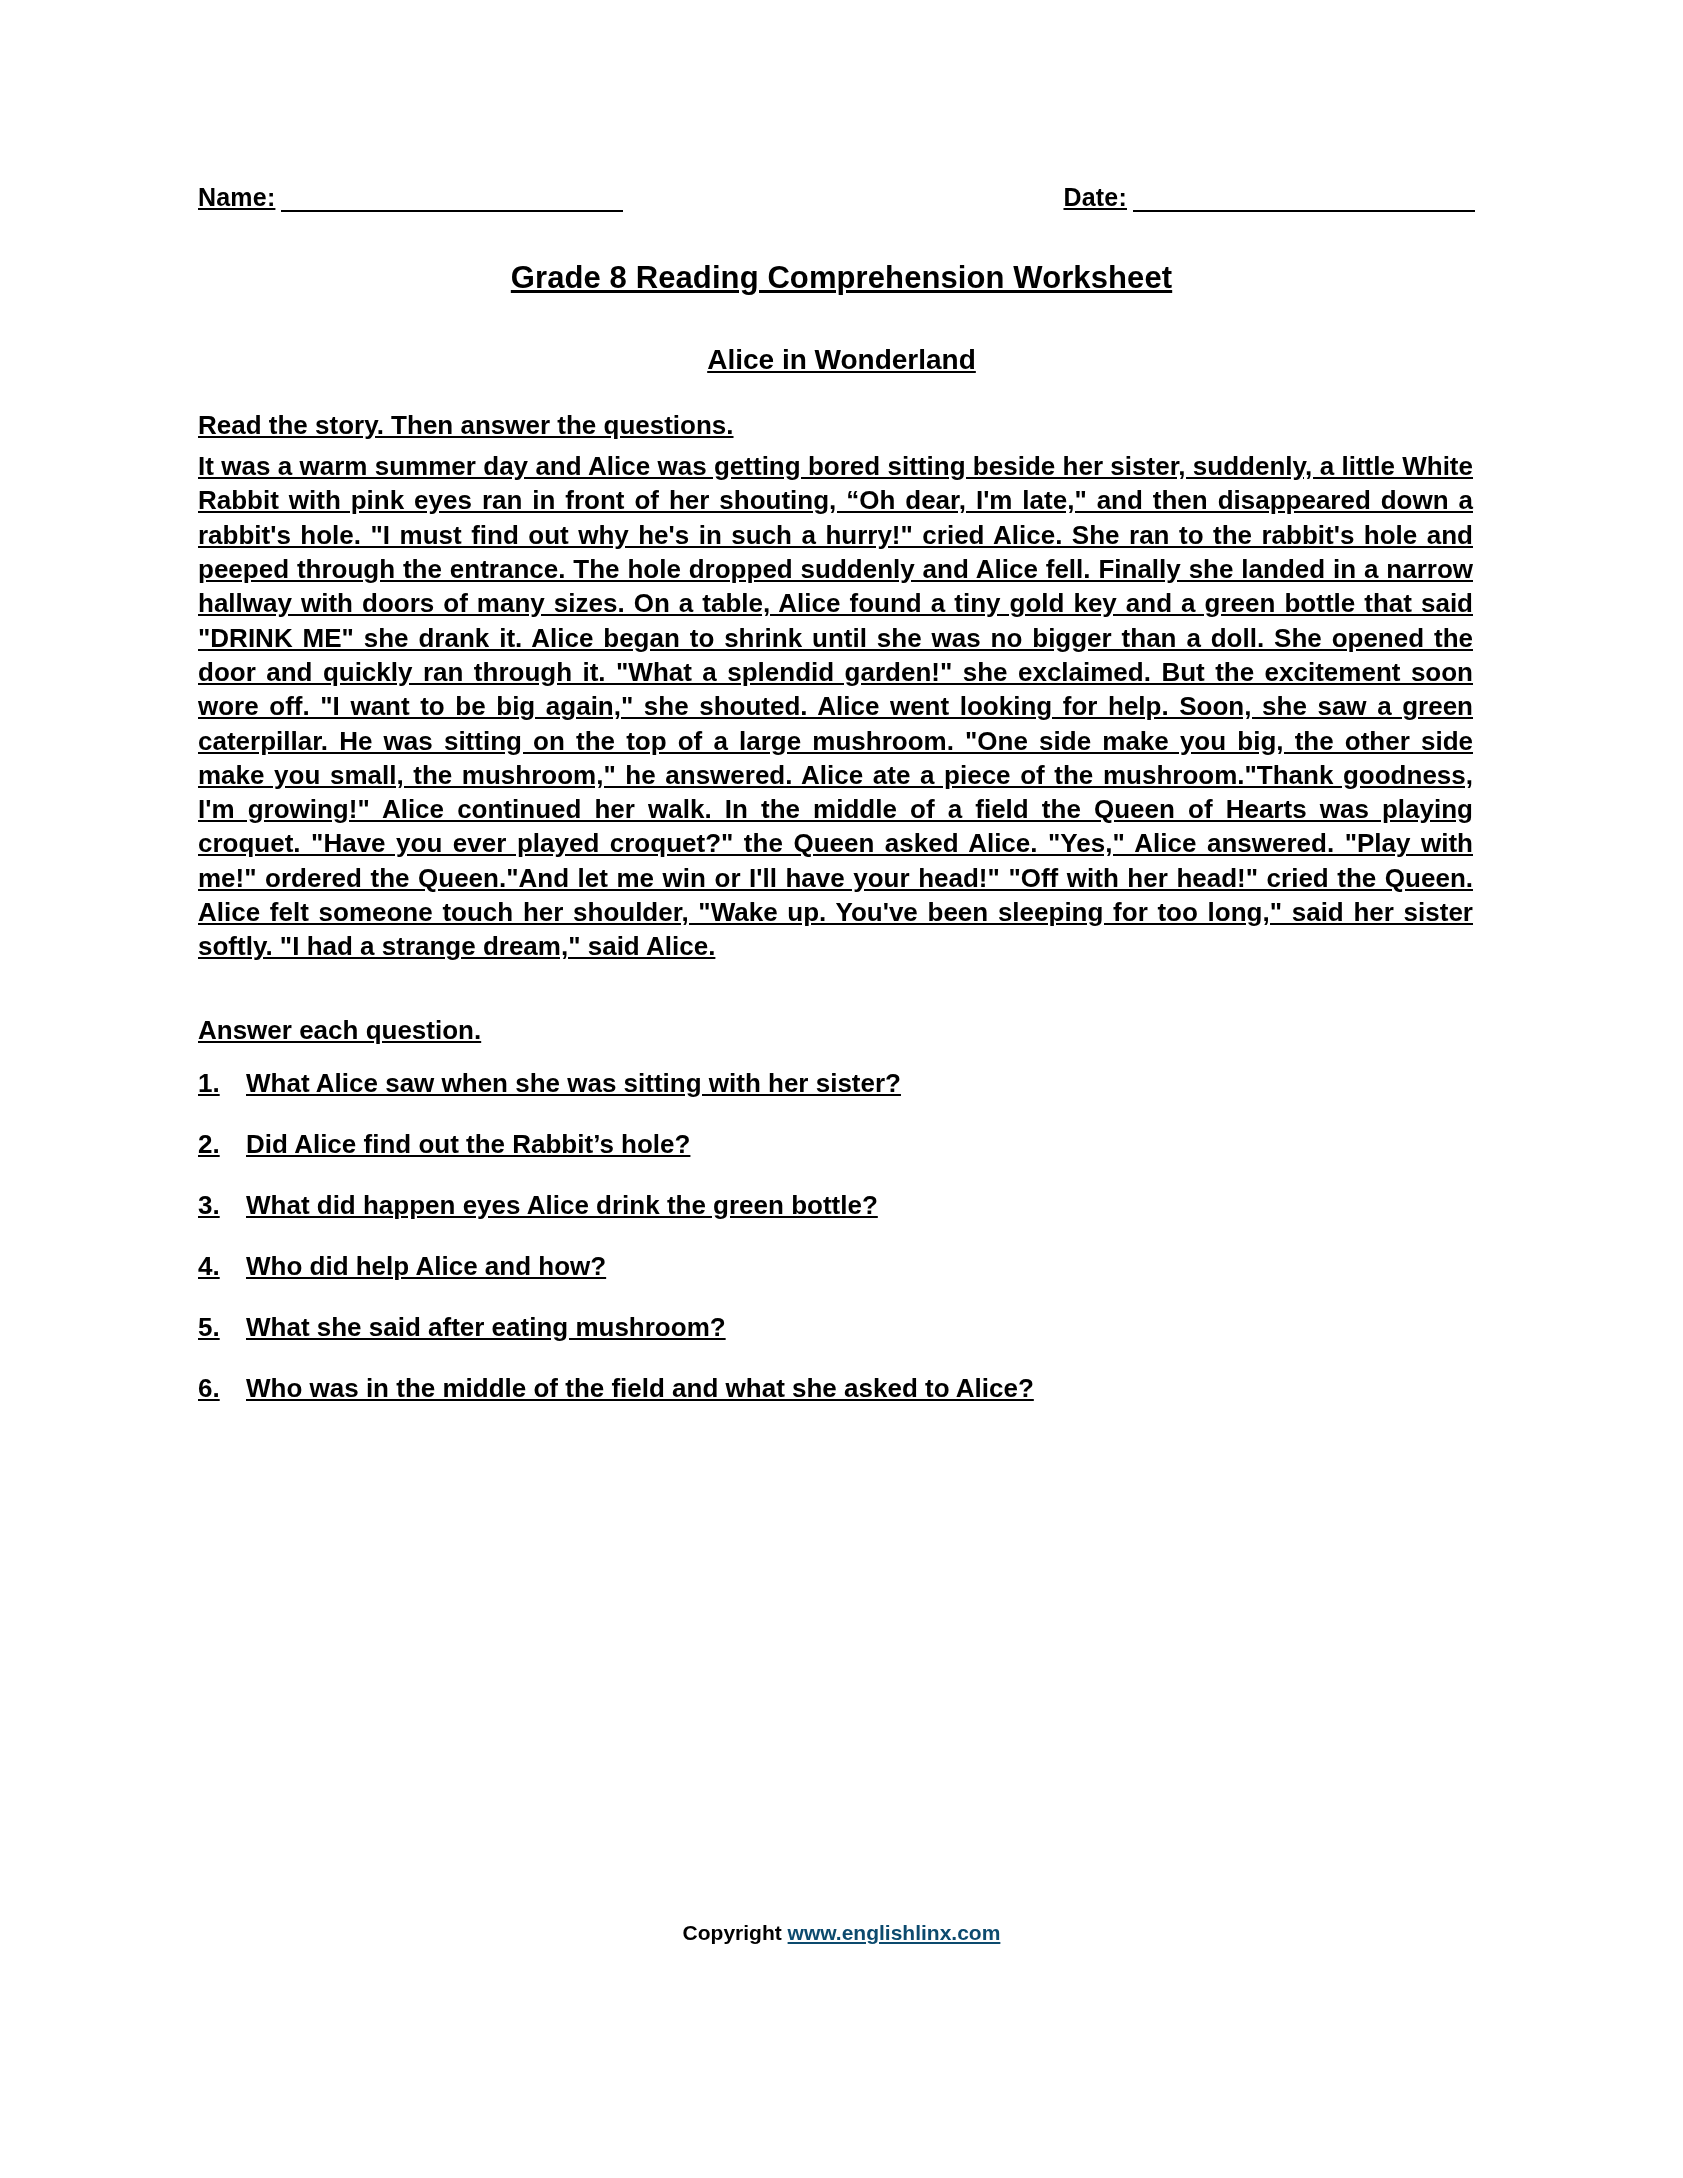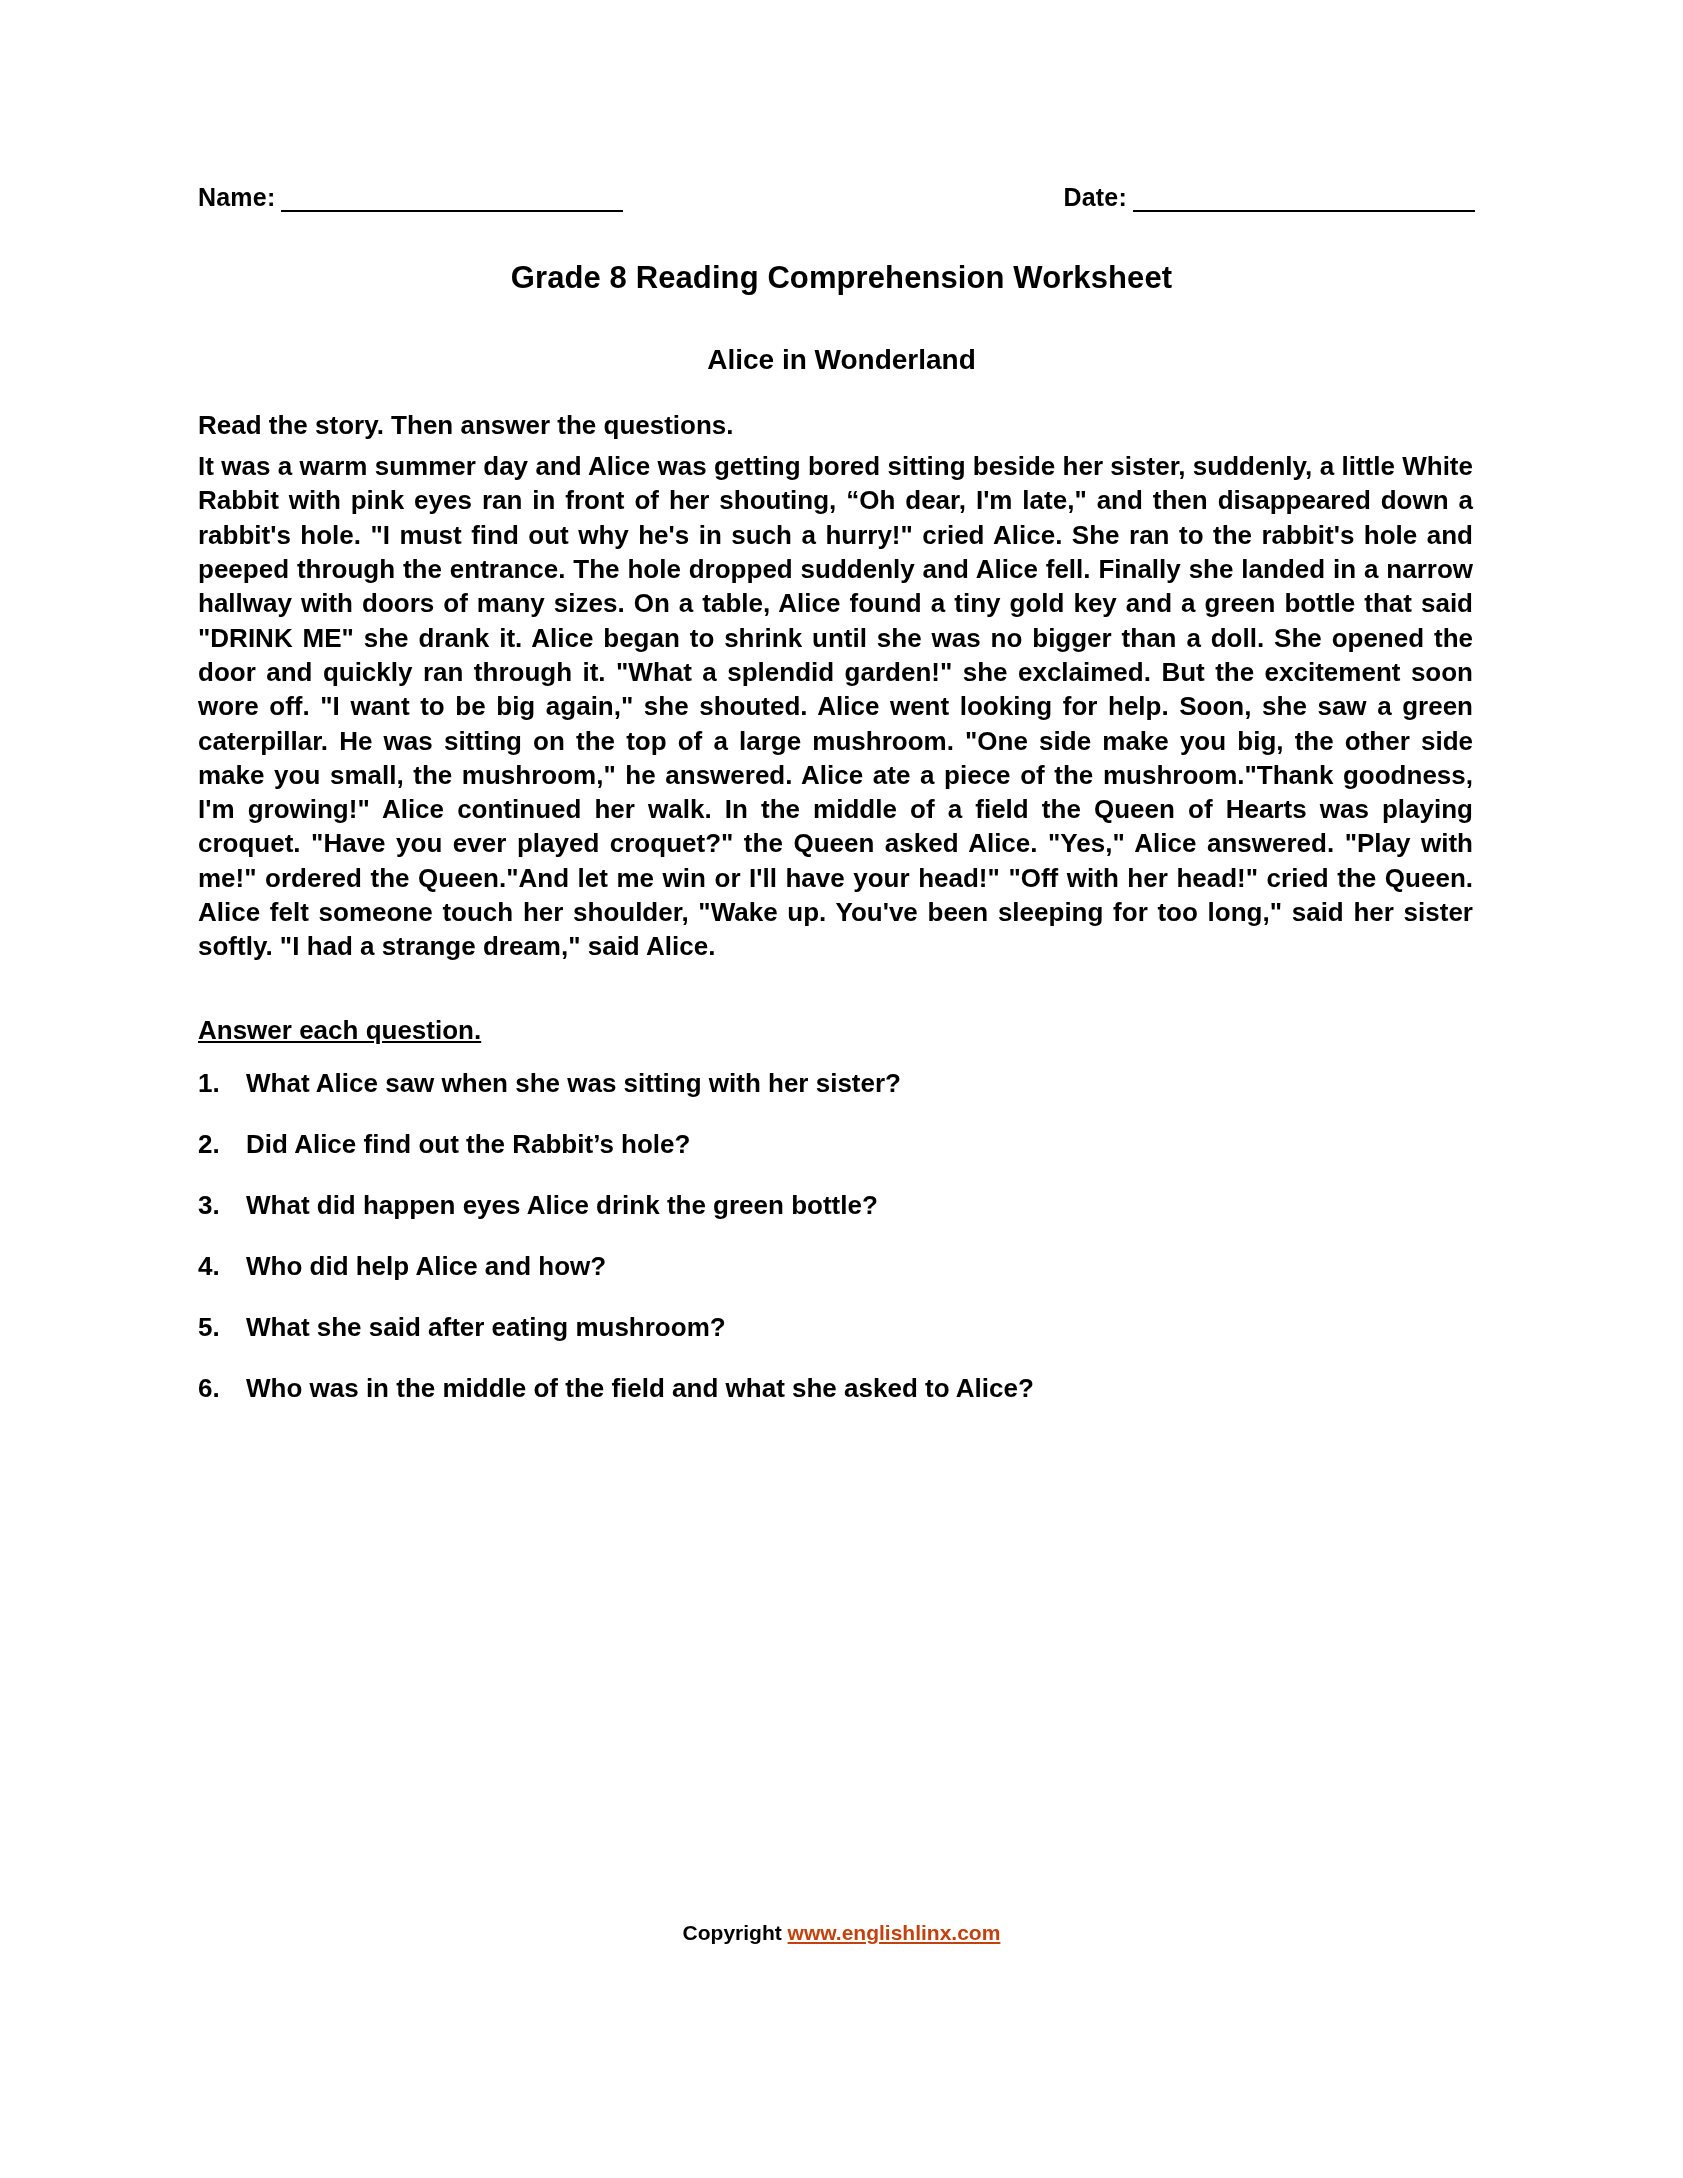--- a/index.html
+++ b/index.html
@@ -13,20 +13,21 @@
     font-family: "Liberation Sans", sans-serif;
     color: #000000;
     -webkit-font-smoothing: antialiased;
   }
   .page {
     position: relative;
     width: 1683px;
     height: 2178px;
     box-sizing: border-box;
     padding: 183px 198px 17px 198px;
+    text-decoration: underline;
   }
 
   
   .header-row {
     display: flex;
     justify-content: space-between;
     align-items: flex-end;
     font-size: 25px;
     font-weight: bold;
     letter-spacing: 0.2px;
@@ -170,17 +171,17 @@
       <span class="q-text">What she said after eating mushroom?</span>
     </li>
     <li class="q-item">
       <span class="q-num">6.</span>
       <span class="q-text">Who was in the middle of the field and what she asked to Alice?</span>
     </li>
   </ol>
 
   <div class="footer">
     <span>Copyright</span>
-    <a href="#" style="color: #c2410c;">www.englishlinx.com</a>
+    <a href="#" style="color: #0c4a6e;">www.englishlinx.com</a>
   </div>
 
 </div>
 
 
 </body></html>

